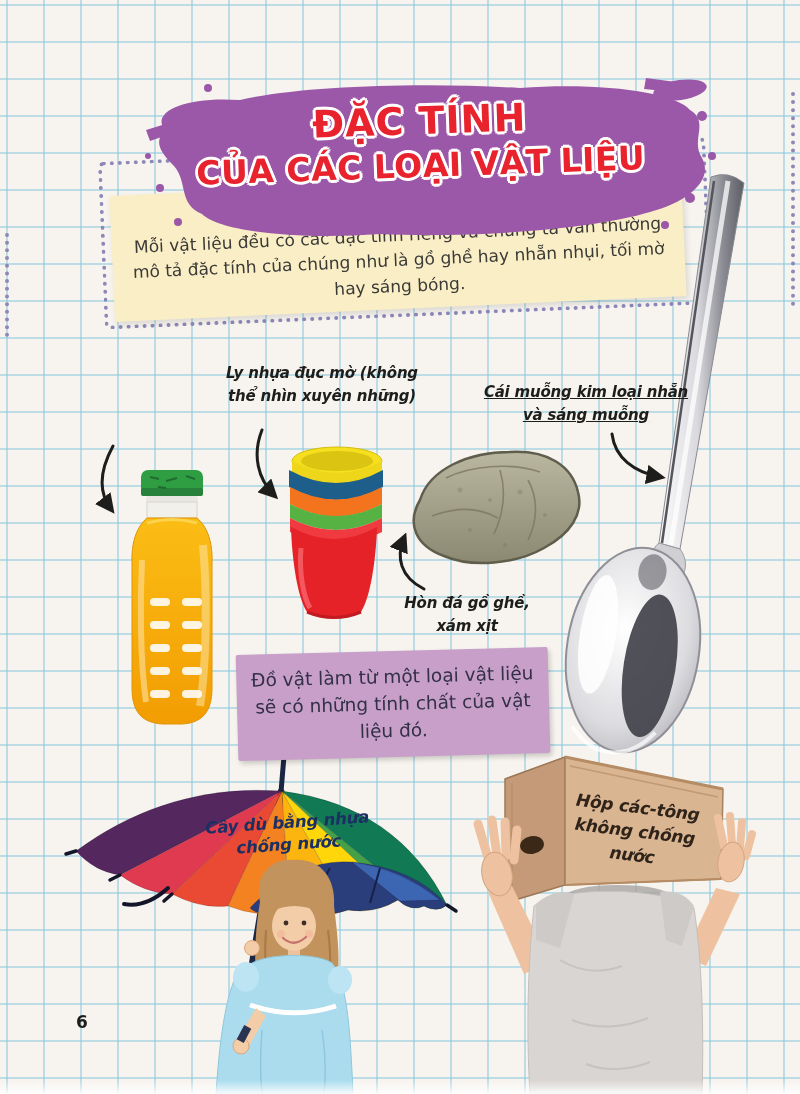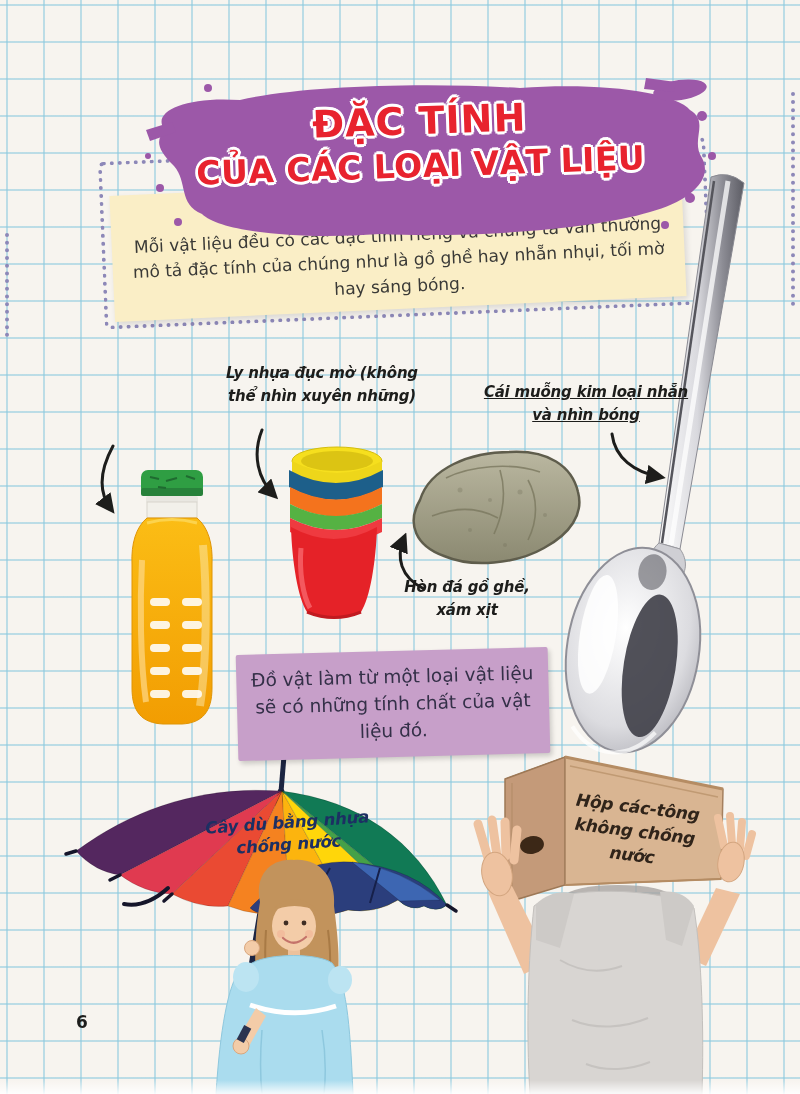--- a/index.html
+++ b/index.html
@@ -299,23 +299,23 @@
                M586,1064 C606,1072 630,1070 650,1062" stroke="#c6c3c0" stroke-width="2" fill="none"></path>
     </g>
   </svg>
 
   <div class="lbl" style="left:217px;top:362px;width:210px;">
     <span>Ly nhựa đục mờ (không</span>
     <span>thể nhìn xuyên những)</span>
   </div>
   <div class="lbl" style="left:476px;top:381px;width:220px;text-decoration:underline;">
     <span>Cái muỗng kim loại nhẵn</span>
-    <span>và nhìn bóng</span>
-  </div>
-  <div class="lbl" style="left:392px;top:576px;width:150px;">
+    <span>và sáng muỗng</span>
+  </div>
+  <div class="lbl" style="left:392px;top:592px;width:150px;">
     <span>Hòn đá gồ ghề,</span>
     <span>xám xịt</span>
   </div>
 
   <div class="abs info-box">
     <span>Đồ vật làm từ một loại vật liệu sẽ có những tính chất của vật liệu đó.</span>
   </div>
 
   <div class="lbl umbrella-label">
     <span>Cây dù bằng nhựa</span>

